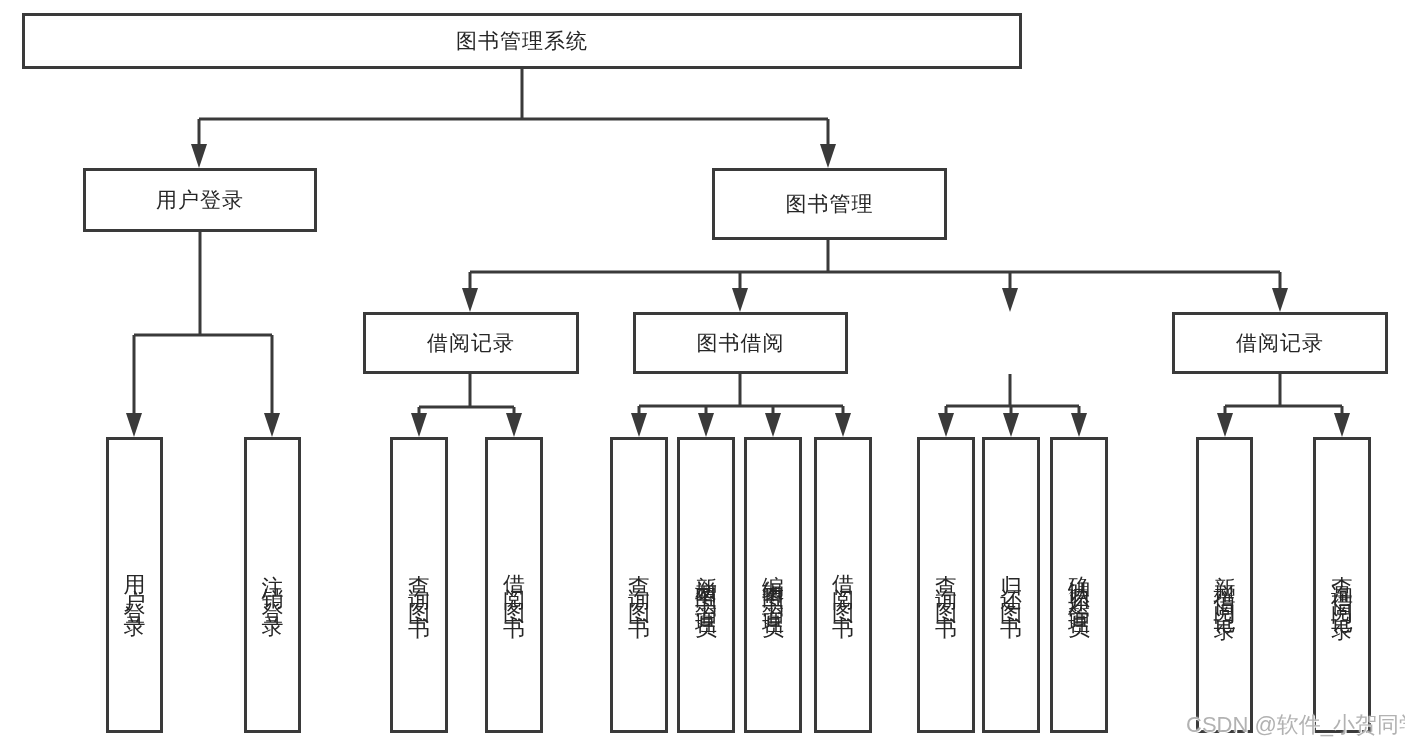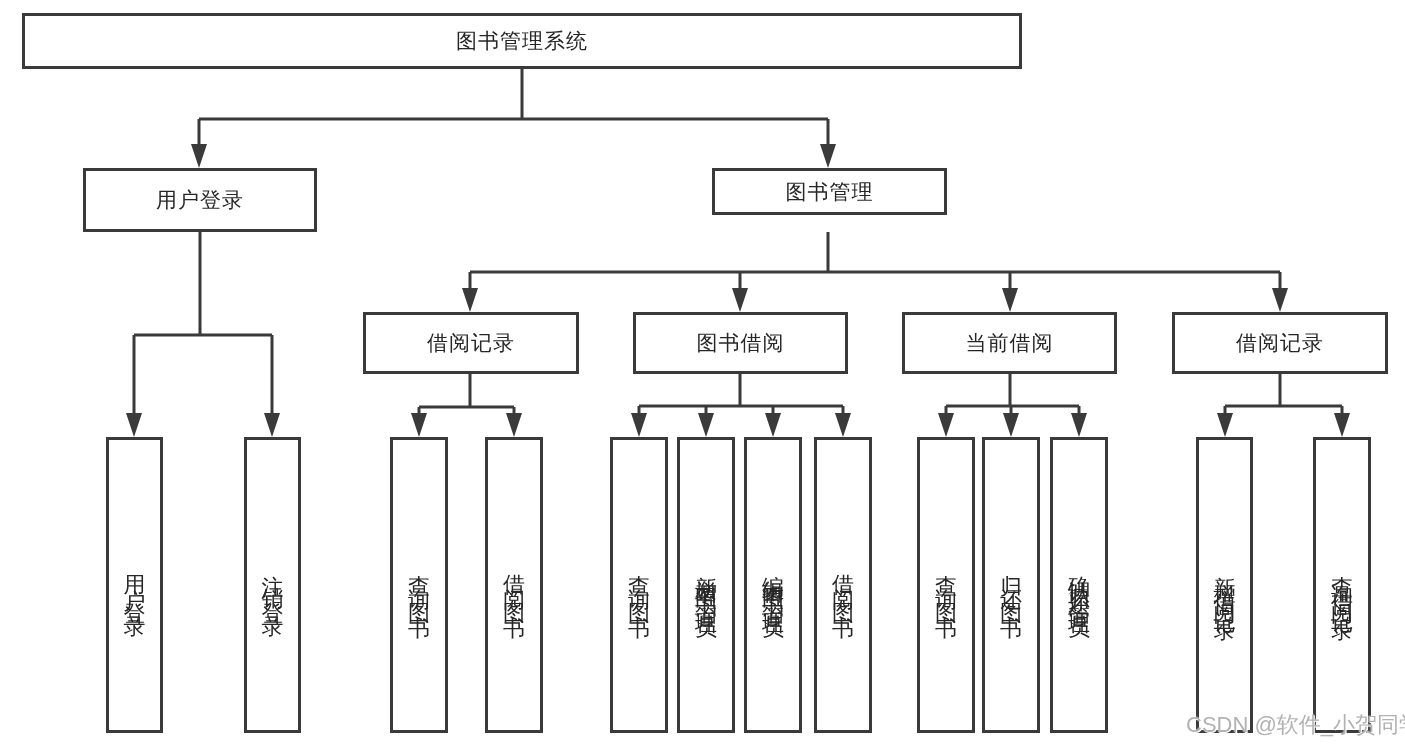--- a/index.html
+++ b/index.html
@@ -113,32 +113,29 @@
     </g>
   </svg>
 
   <div class="hbox" style="left:22px; top:13px; width:1000px; height:56px;">
     <span>图书管理系统</span>
   </div>
 
   <div class="hbox" style="left:83px; top:168px; width:234px; height:64px;">
     <span>用户登录</span>
   </div>
-  <div class="hbox" style="left:712px; top:168px; width:235px; height:47px;">
+  <div class="hbox" style="left:712px; top:168px; width:235px; height:72px;">
     <span>图书管理</span>
   </div>
 
   <div class="hbox" style="left:363px; top:312px; width:216px; height:62px;">
     <span>借阅记录</span>
   </div>
   <div class="hbox" style="left:633px; top:312px; width:215px; height:62px;">
     <span>图书借阅</span>
-  </div>
-  <div class="hbox" style="left:902px; top:312px; width:215px; height:62px;">
-    <span>当前借阅</span>
   </div>
   <div class="hbox" style="left:1172px; top:312px; width:216px; height:62px;">
     <span>借阅记录</span>
   </div>
 
   <div class="vbox" style="left:106px; width:57px;">
     <span class="vlabel">用户登录</span>
   </div>
   <div class="vbox" style="left:244px; width:57px;">
     <span class="vlabel">注销登录</span>

